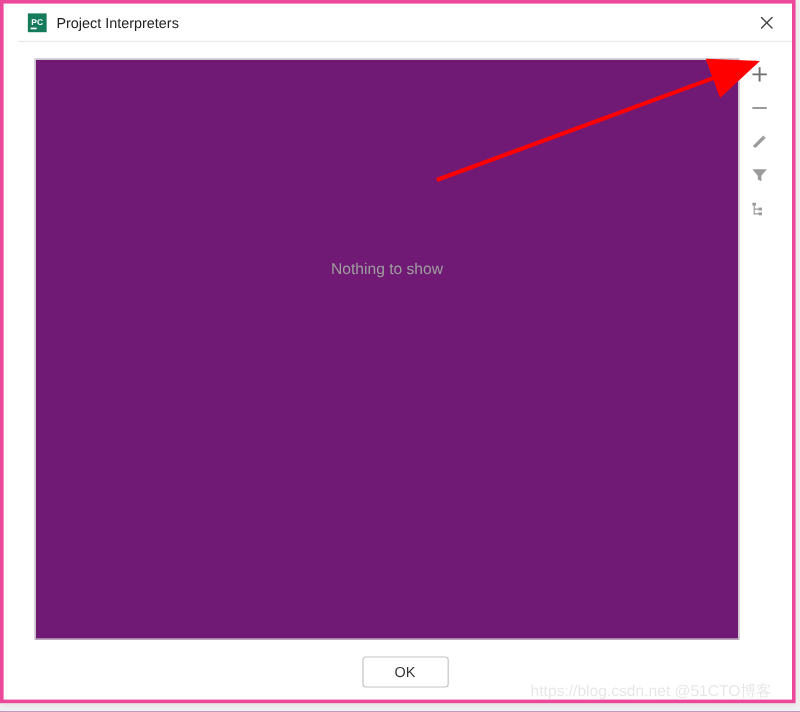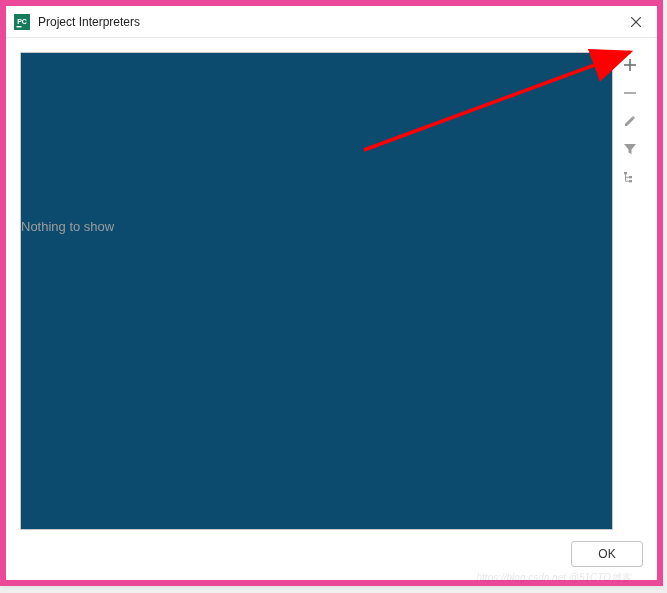--- a/index.html
+++ b/index.html
@@ -9,24 +9,25 @@
       background: #f0f0f0;
       font-family: "Segoe UI", Tahoma, sans-serif;
       font-size: 12px;
       overflow: hidden;
       position: relative;
     }
     .dialog {
       width: 663px;
       height: 586px;
       background: #ffffff;
-      border: 6px solid #ec4899;
+      border: 3px solid #ec4899;
       display: flex;
       flex-direction: column;
       box-shadow: 0 2px 4px rgba(0,0,0,0.05);
+      padding-left: 12px;
     }
     .titlebar {
       height: 32px;
       display: flex;
       align-items: center;
       padding: 0 6px 0 8px;
       border-bottom: 1px solid #e8e8e8;
     }
     .app-icon {
       width: 16px;
@@ -57,24 +58,24 @@
       flex-direction: column;
     }
     .main-row {
       flex: 1;
       display: flex;
       gap: 4px;
     }
     .list-area {
       flex: 1;
       border: 1px solid #c8c8c8;
-      background: #0c4a6e;
+      background: #701a75;
       display: flex;
       align-items: flex-start;
-      justify-content: flex-start;
+      justify-content: center;
       padding-top: 166px;
     }
     .empty-text {
       color: #9e9e9e;
       font-size: 13px;
     }
     .toolbar {
       width: 26px;
       display: flex;
       flex-direction: column;
@@ -92,20 +93,21 @@
       cursor: pointer;
     }
     .tool-btn.enabled { color: #6e6e6e; }
     .button-row {
       height: 40px;
       display: flex;
       justify-content: flex-end;
       align-items: center;
       gap: 6px;
       padding-top: 8px;
+      flex-direction: column;
     }
     .btn {
       min-width: 72px;
       height: 26px;
       border: 1px solid #c4c4c4;
       background: #ffffff;
       border-radius: 3px;
       font-size: 12px;
       color: #333;
       cursor: pointer;
@@ -113,25 +115,24 @@
     }
     .annotation-arrow {
       position: absolute;
       top: 46px;
       left: 360px;
       pointer-events: none;
     }
     .watermark {
       position: absolute;
       bottom: 8px;
-      right: 36px;
+      right: 24px;
       color: rgba(0,0,0,0.1);
-      font-size: 10px;
+      font-size: 13px;
       pointer-events: none;
-      font-style: italic;
     }
   </style>
 </head>
 <body>
 
 <div class="dialog">
 
   <div class="titlebar">
     <span class="app-icon">
       <svg width="16" height="16" viewBox="0 0 16 16">

